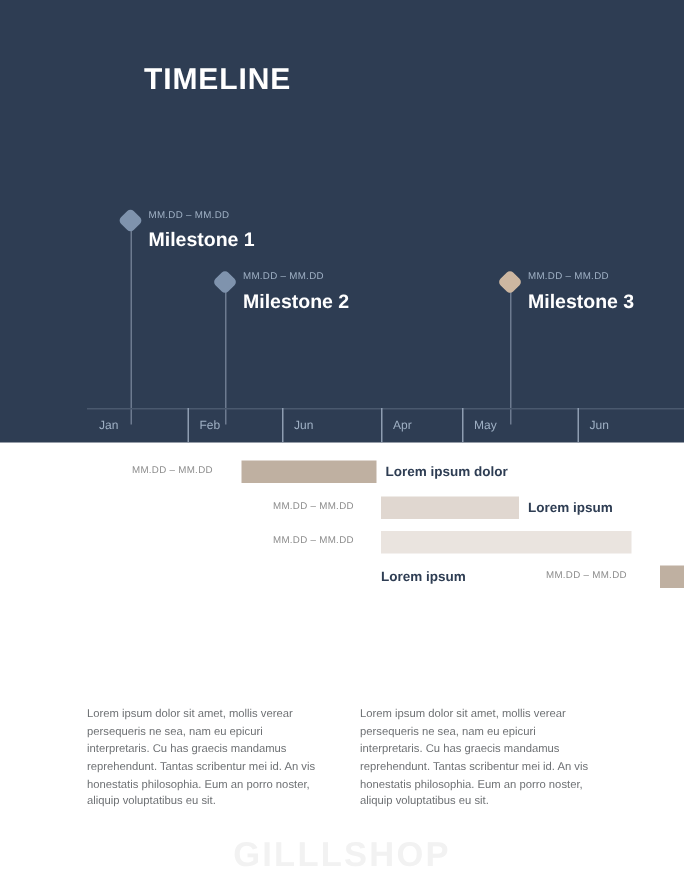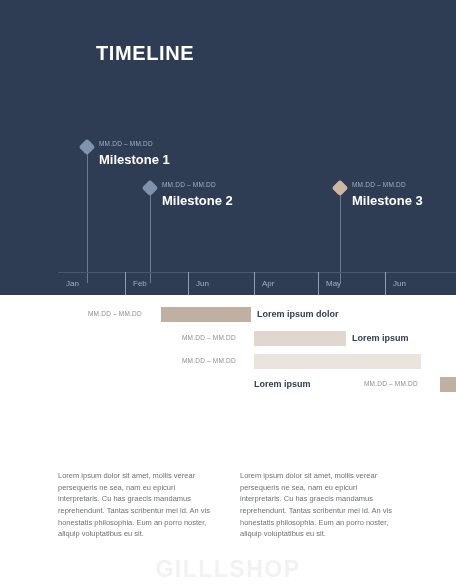--- a/index.html
+++ b/index.html
@@ -232,21 +232,21 @@
           <div class="axis-label">Feb</div>
         </div>
         <div class="axis-cell" style="left: 130px; width: 66px;">
           <div class="axis-divider"></div>
           <div class="axis-label">Jun</div>
         </div>
         <div class="axis-cell" style="left: 196px; width: 66px;">
           <div class="axis-divider"></div>
           <div class="axis-label">Apr</div>
         </div>
-        <div class="axis-cell" style="left: 260px; width: 65px; padding-left: 24px;">
+        <div class="axis-cell" style="left: 250px; width: 65px; padding-left: 24px;">
           <div class="axis-divider"></div>
           <div class="axis-label">May</div>
         </div>
         <div class="axis-cell" style="left: 327px; width: 71px;">
           <div class="axis-divider"></div>
           <div class="axis-label">Jun</div>
         </div>
       </div>
   </div>
 

